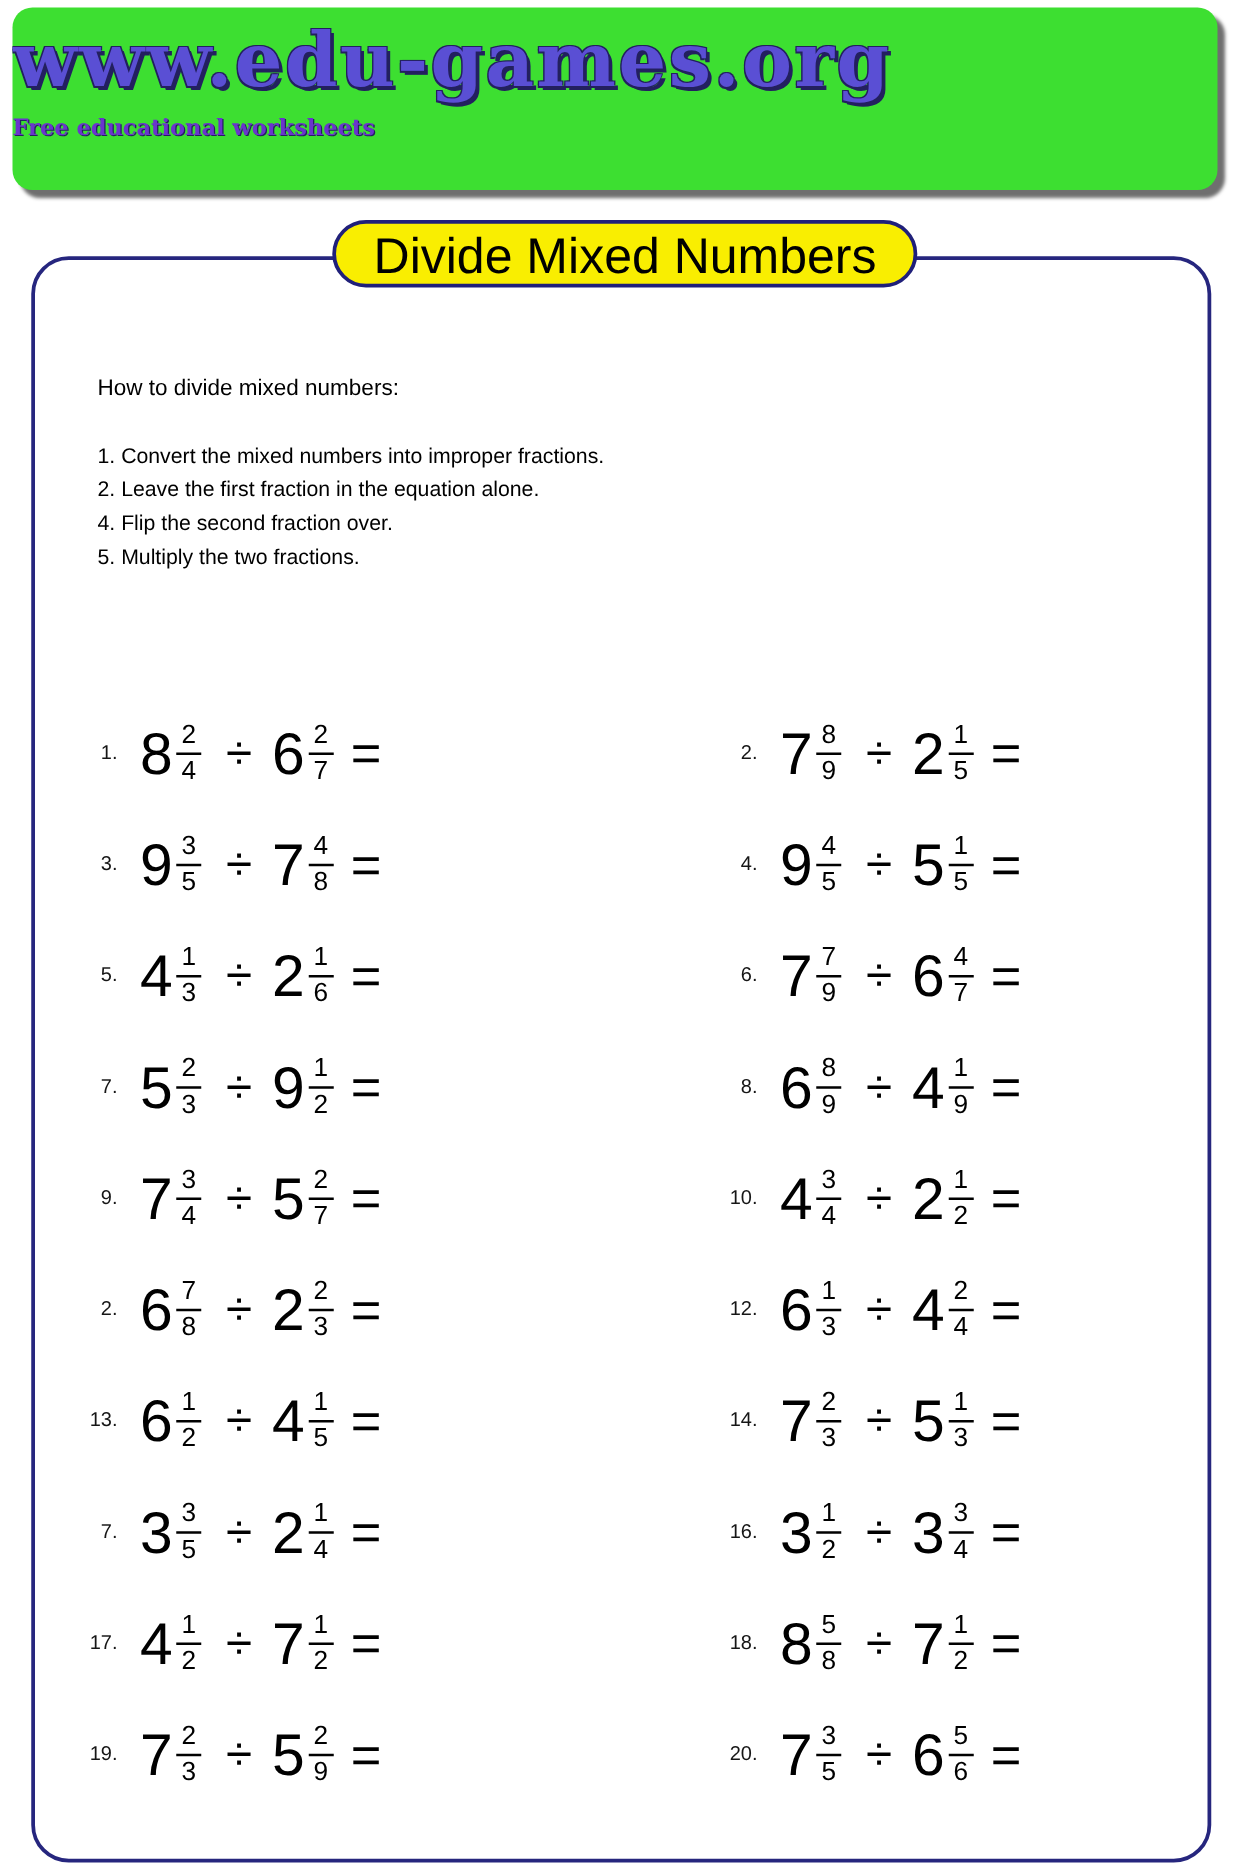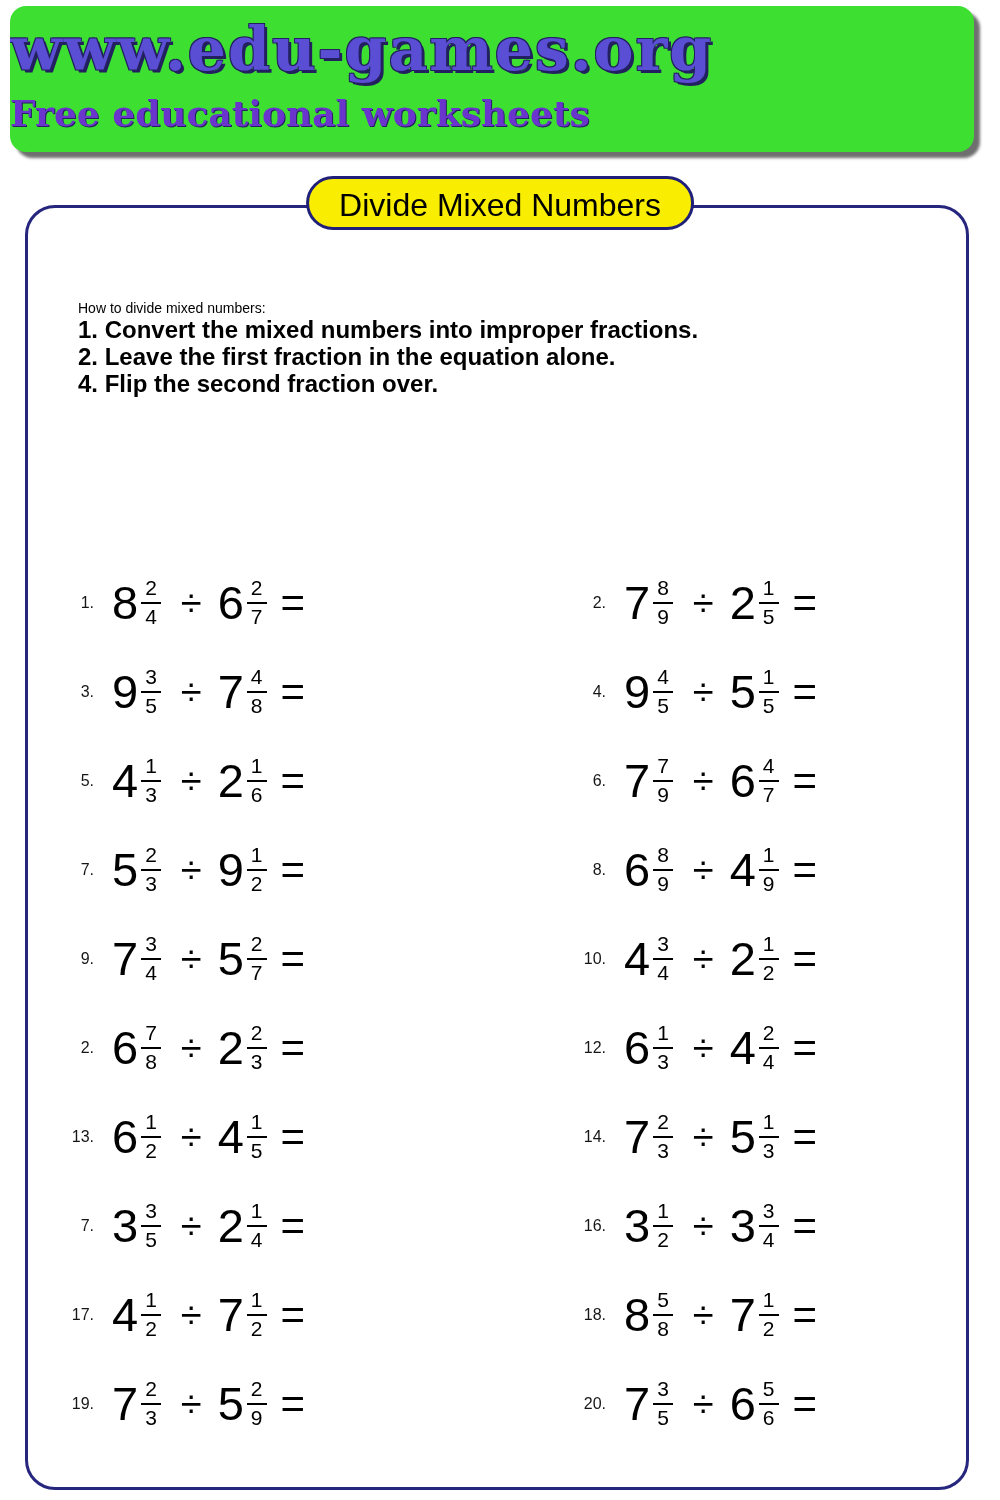--- a/index.html
+++ b/index.html
@@ -16,44 +16,44 @@
   .site-title {
     margin-top:8px;
     font-family:"DejaVu Serif", serif; font-weight:bold;
     font-size:60px; letter-spacing:2px;
     color:#5a4fd4;
     text-shadow:3px 3px 0 #23205f, -1px -1px 0 #23205f, 1px -1px 0 #23205f, -1px 1px 0 #23205f;
   }
   .tagline {
     margin-top:8px;
     font-family:"DejaVu Serif", serif; font-weight:bold;
-    font-size:36px; color:#6a35cc;
+    font-size:18px; color:#6a35cc;
     text-shadow:1px 1px 0 #23205f;
   }
 
   
   .title-pill {
     position:absolute; top:176px; left:50%; transform:translateX(-50%);
     z-index:2; background:#f9ee01;
     border:3px solid #20207a; border-radius:28px;
     padding:3px 30px; height:54px;
-    font-size:32px; line-height:46px; color:#000;
+    font-size:40px; line-height:46px; color:#000;
     white-space:nowrap;
   }
 
   
   .main-box {
     position:absolute; left:25px; top:205px; width:944px; height:1285px;
     border:3px solid #26267e; border-radius:30px; background:#fff;
   }
 
   
   .instructions { position:absolute; left:50px; top:92px; width:700px; color:#000; }
-  .instr-heading { font-size:14px; }
-  .instr-step { font-size:24px; line-height:27px;font-weight:bold; }
+  .instr-heading { font-size:18px; margin-bottom:30px; }
+  .instr-step { font-size:17px; line-height:27px; }
 
   
   .problems {
     position:absolute; left:20px; top:350px; width:904px;
     display:grid; grid-template-columns:452px 452px;
   }
   .problem { height:89px; display:flex; align-items:center; padding-left:0; }
   .problem:nth-child(even) { padding-left:60px; }
   .pnum { width:46px; text-align:right; font-size:16px; color:#161616; margin-right:18px; flex:none; }
   .mixed { display:inline-flex; align-items:center; }
@@ -75,20 +75,21 @@
 
 <div class="title-pill">Divide Mixed Numbers</div>
 
 <div class="main-box">
 
   <div class="instructions">
     <div class="instr-heading">How to divide mixed numbers:</div>
     <div class="instr-step">1. Convert the mixed numbers into improper fractions.</div>
     <div class="instr-step">2. Leave the first fraction in the equation alone.</div>
     <div class="instr-step">4. Flip the second fraction over.</div>
+    <div class="instr-step">5. Multiply the two fractions.</div>
   </div>
 
   <div class="problems">
       <div class="problem">
     <span class="pnum">1.</span>
     <span class="mixed">
       <span class="whole">8</span>
       <span class="frac">
         <span class="num">2</span>
         <span class="den">4</span>

